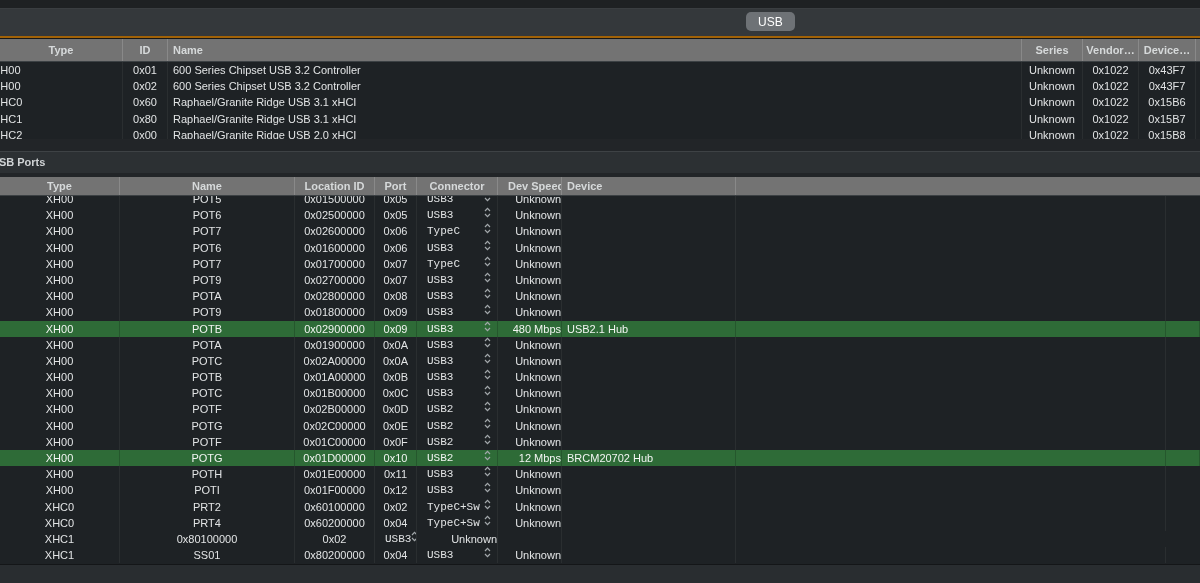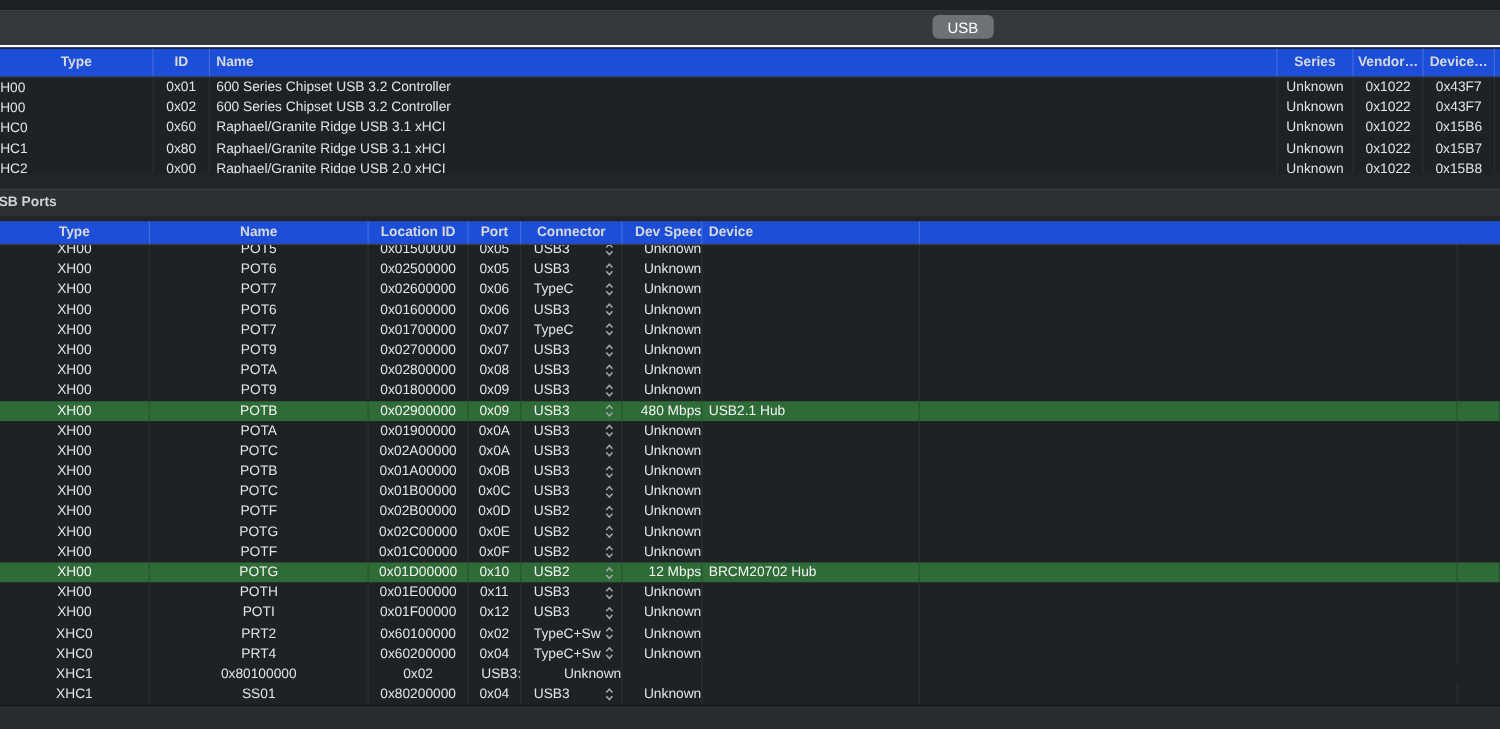--- a/index.html
+++ b/index.html
@@ -6,29 +6,29 @@
   body{
     width:1200px;height:583px;overflow:hidden;
     background:#222528;
     font-family:"Liberation Sans","DejaVu Sans",sans-serif;
     -webkit-font-smoothing:antialiased;
   }
   .window{position:relative;width:1200px;height:583px;overflow:hidden;}
 
   
   .top-strip{position:absolute;left:0;top:0;width:100%;height:8px;background:#1e2123;border-bottom:1px solid #3a3e41;}
-  .toolbar{position:absolute;left:0;top:9px;width:100%;height:27px;background:#34383b;border-bottom:2px solid #ffffff;}
+  .toolbar{position:absolute;left:0;top:9px;width:100%;height:27px;background:#34383b;border-bottom:2px solid #a16207;}
   .tab-usb{
     position:absolute;left:746px;top:3px;height:19px;min-width:44px;
     background:#6e7276;border-radius:5px;color:#ffffff;font-size:12px;
     display:flex;align-items:center;justify-content:center;padding:0 12px;box-sizing:border-box;
   }
 
   
-  .thead{position:absolute;left:0;width:1200px;background:#1d4ed8;display:grid;box-sizing:border-box;}
+  .thead{position:absolute;left:0;width:1200px;background:#737373;display:grid;box-sizing:border-box;}
   .thead .hc{
     font-size:11px;font-weight:700;color:#d6d9da;line-height:19px;
     white-space:nowrap;overflow:hidden;box-sizing:border-box;
     border-right:1px solid rgba(255,255,255,0.16);
   }
   .thead .hc:last-child{border-right:none;}
   .rows-clip{position:absolute;left:0;width:1200px;overflow:hidden;background:#1e2225;}
   .trow{display:grid;height:16.2px;background:#1e2225;}
   .trow .tc{
     font-size:11px;color:#e2e4e5;line-height:16.2px;white-space:nowrap;overflow:hidden;
@@ -55,21 +55,21 @@
   
   .section-strip{position:absolute;left:0;top:139px;width:100%;height:38px;background:#222528;}
   .section-label-bar{position:absolute;left:0;top:12px;width:100%;height:22px;background:#2c3033;border-top:1px solid #3e4245;box-sizing:border-box;}
   .section-label{position:absolute;left:-9px;top:0;line-height:21px;font-size:11px;font-weight:700;color:#d0d3d5;white-space:nowrap;}
 
   .p-head{top:177px;height:19px;border-bottom:1px solid #3c4144;}
   .p-rows{top:196px;height:368px;}
   .p-rows-inner{margin-top:-5px;}
 
   
-  .conn{display:flex;align-items:center;justify-content:space-between;padding-left:10px;padding-right:6px;}
+  .conn{display:flex;align-items:flex-start;justify-content:space-between;padding-left:10px;padding-right:6px;font-family:Liberation Mono, monospace;}
   .stepper{display:inline-flex;flex-direction:column;align-items:center;line-height:0;}
 
   
   .bottom-bar{position:absolute;left:0;top:564px;width:100%;height:19px;background:#292d30;border-top:1px solid #141618;}
 </style>
 </head>
 <body>
 
 <div class="window">
 

